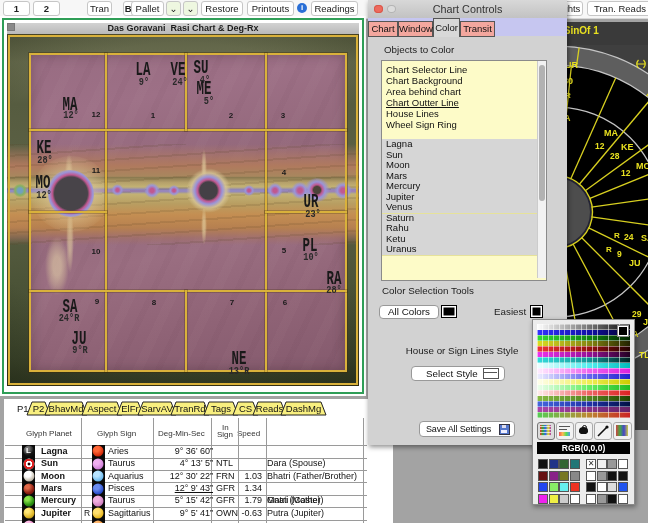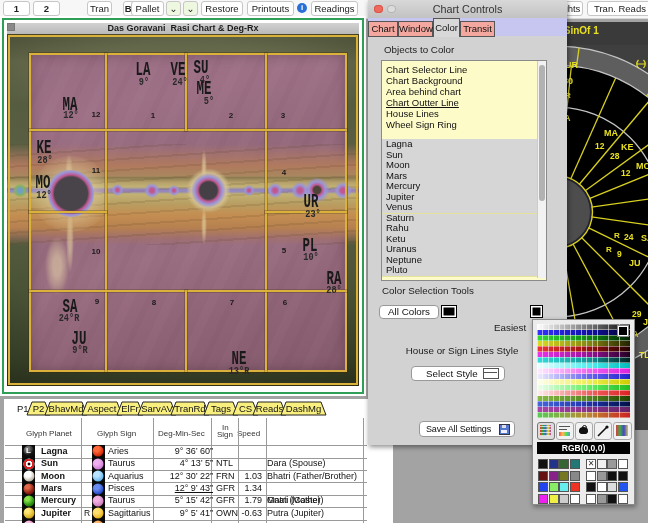--- a/index.html
+++ b/index.html
@@ -360,30 +360,28 @@
       <div class="lrow" style="top:88.5px;">Sun</div>
       <div class="lrow" style="top:99.0px;">Moon</div>
       <div class="lrow" style="top:109.5px;">Mars</div>
       <div class="lrow" style="top:120.0px;">Mercury</div>
       <div class="lrow" style="top:130.5px;">Jupiter</div>
       <div class="lrow" style="top:151.5px;">Saturn</div>
       <div class="lrow" style="top:141.0px;">Venus</div>
       <div class="lrow" style="top:162.0px;">Rahu</div>
       <div class="lrow" style="top:172.5px;">Ketu</div>
       <div class="lrow" style="top:183.0px;">Uranus</div>
-      <div class="lrow" style="top:193.5px;">Neptune</div>
-      <div class="lrow" style="top:204.0px;">Pluto</div>
   <div id="lb-scroll">
         <div id="lb-thumb"></div>
       </div>
  </div>
  <div class="cclabel" style="left:14px;top:285px;">Color Selection Tools</div>
  <div class="ccbtn" style="left:11px;top:305px;width:58px;height:12px;line-height:12px;">All Colors</div>
  <div class="swatch" style="left:73px;top:305px;width:16px;height:13px;"></div>
- <div class="cclabel" style="left:126px;top:322px;">Easiest</div>
+ <div class="cclabel" style="left:126px;top:306px;">Easiest</div>
  <div class="swatch" style="left:162px;top:305px;width:13px;height:13px;"></div>
  <div class="cclabel" style="left:0px;top:345px;width:188px;text-align:center;">House or Sign Lines Style</div>
  <div class="ccbtn" style="left:43px;top:366px;width:92px;height:13px;line-height:13px;text-align:left;"><span style="padding-left:14px;">Select Style</span></div>
  <div style="position:absolute;left:115px;top:368px;width:14px;height:9px;background:#fff;border:1px solid #555;"></div>
  <div style="position:absolute;left:115px;top:372px;width:14px;height:1px;background:#555;"></div>
  <div class="ccbtn" style="left:51px;top:421px;width:94px;height:14px;line-height:14px;text-align:left;font-size:9px;letter-spacing:-0.15px;"><span style="padding-left:6px;">Save All Settings</span></div>
  <div style="position:absolute;left:131px;top:424px;width:9px;height:9px;background:#5577cc;border:1px solid #334;">
       <div style="position:absolute;left:2px;top:0;width:4px;height:3px;background:#dde;"></div>
       <div style="position:absolute;left:1px;top:5px;width:6px;height:3px;background:#eef;"></div>
     </div>

